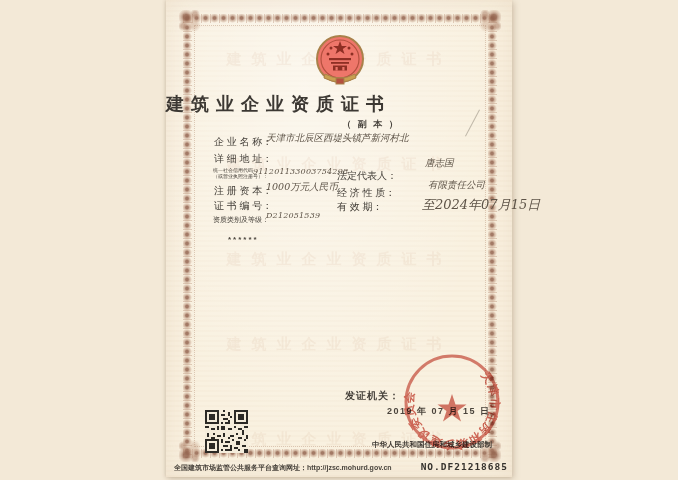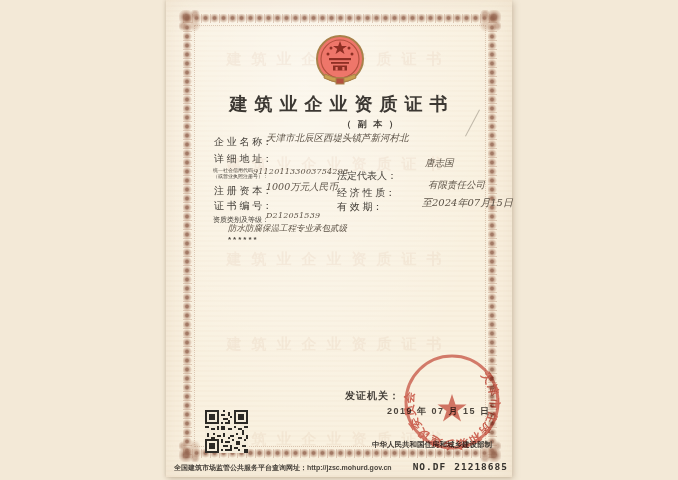--- a/index.html
+++ b/index.html
@@ -51,21 +51,21 @@
   .corner.tr{right:-4px;top:-4px;transform:scaleX(-1);}
   .corner.bl{left:-4px;bottom:-4px;transform:scaleY(-1);}
   .corner.br{right:-4px;bottom:-4px;transform:scale(-1,-1);}
   
   .wm{position:absolute;left:0;width:346px;text-align:center;white-space:nowrap;
     color:rgba(176,112,80,.08);font-weight:bold;font-size:15px;letter-spacing:10px;
     pointer-events:none;}
   
   .emblem{position:absolute;left:149px;top:34px;width:50px;height:54px;}
   
-  .title{position:absolute;left:0;top:92px;width:346px;text-align:center;
+  .title{position:absolute;left:0;top:92px;width:346px;
     font-size:18px;font-weight:bold;color:#3c3833;letter-spacing:1px;white-space:nowrap;}
   .subtitle{position:absolute;left:0;top:118px;width:410px;text-align:center;
     font-size:9px;font-weight:bold;color:#45403a;letter-spacing:2px;}
   
   .lab{position:absolute;font-size:10px;font-weight:normal;color:#45403a;white-space:nowrap;}
   .val{position:absolute;font-size:9.5px;color:#5d5347;white-space:nowrap;
     font-family:"DejaVu Serif","Liberation Serif",serif;font-style:italic;}
   .lab.small{font-size:5px;line-height:6px;letter-spacing:0;}
   .lab.q{font-size:7px;}
   .val.code{font-size:8px;letter-spacing:.2px;}
@@ -80,21 +80,21 @@
     opacity:.82;mix-blend-mode:multiply;}
   .qr{position:absolute;left:38px;top:410px;width:45px;height:43px;}
   .scratch{position:absolute;left:306px;top:108px;width:1px;height:30px;
     background:rgba(125,115,102,.45);transform:rotate(28deg);}
   
   .footer-row{position:absolute;left:8px;top:461px;width:334px;display:flex;
     justify-content:space-between;align-items:baseline;}
   .query{font-size:7px;font-weight:bold;color:#4a453e;white-space:nowrap;}
   .serial{font-size:9.5px;font-weight:bold;color:#35322d;letter-spacing:1px;
     font-family:"DejaVu Sans Mono","Liberation Mono",monospace;white-space:nowrap;}
-  .serial .num{margin-left:8px;}
+  .serial .num{}
 </style>
 </head>
 <body>
 
 <div class="canvas">
   <div class="paper">
 
     <div class="wm" style="top:50px">建筑业企业资质证书</div>
     <div class="wm" style="top:155px">建筑业企业资质证书</div>
     <div class="wm" style="top:250px">建筑业企业资质证书</div>
@@ -149,24 +149,23 @@
     <div class="val" style="left:259px;top:157px">唐志国</div>
 
     <div class="lab" style="left:48px;top:184px">注 册 资 本：</div>
     <div class="val" style="left:100px;top:181px">1000万元人民币</div>
     <div class="lab" style="left:171px;top:186px">经 济 性 质：</div>
     <div class="val" style="left:262px;top:179px">有限责任公司</div>
 
     <div class="lab" style="left:48px;top:199px">证 书 编 号：</div>
     <div class="val code" style="left:100px;top:211px">D212051539</div>
     <div class="lab" style="left:171px;top:200px">有  效  期：</div>
-    <div class="val" style="left:256px;top:196px;font-size:10px">至2024年07月15日</div>
+    <div class="val" style="left:256px;top:196px;font-size:13px">至2024年07月15日</div>
 
     <div class="lab q" style="left:47px;top:215px">资质类别及等级：</div>
-    <div class="val" style="left:62px;top:223px;font-size:8.5px">防水防腐保温工程专业承包贰级</div>
     <div class="stars" style="left:62px;top:235px">******</div>
 
     <div class="authority">发证机关：</div>
     <div class="issue-date">2019 年 07 月 15 日</div>
     <div class="made-by">中华人民共和国住房和城乡建设部制</div>
 
     <svg class="seal" viewBox="0 0 100 100">
       <defs>
         <path id="sealArc" d="M 50 89 A 39 39 0 1 1 50.01 89" transform="rotate(180 50 50)"></path>
       </defs>

